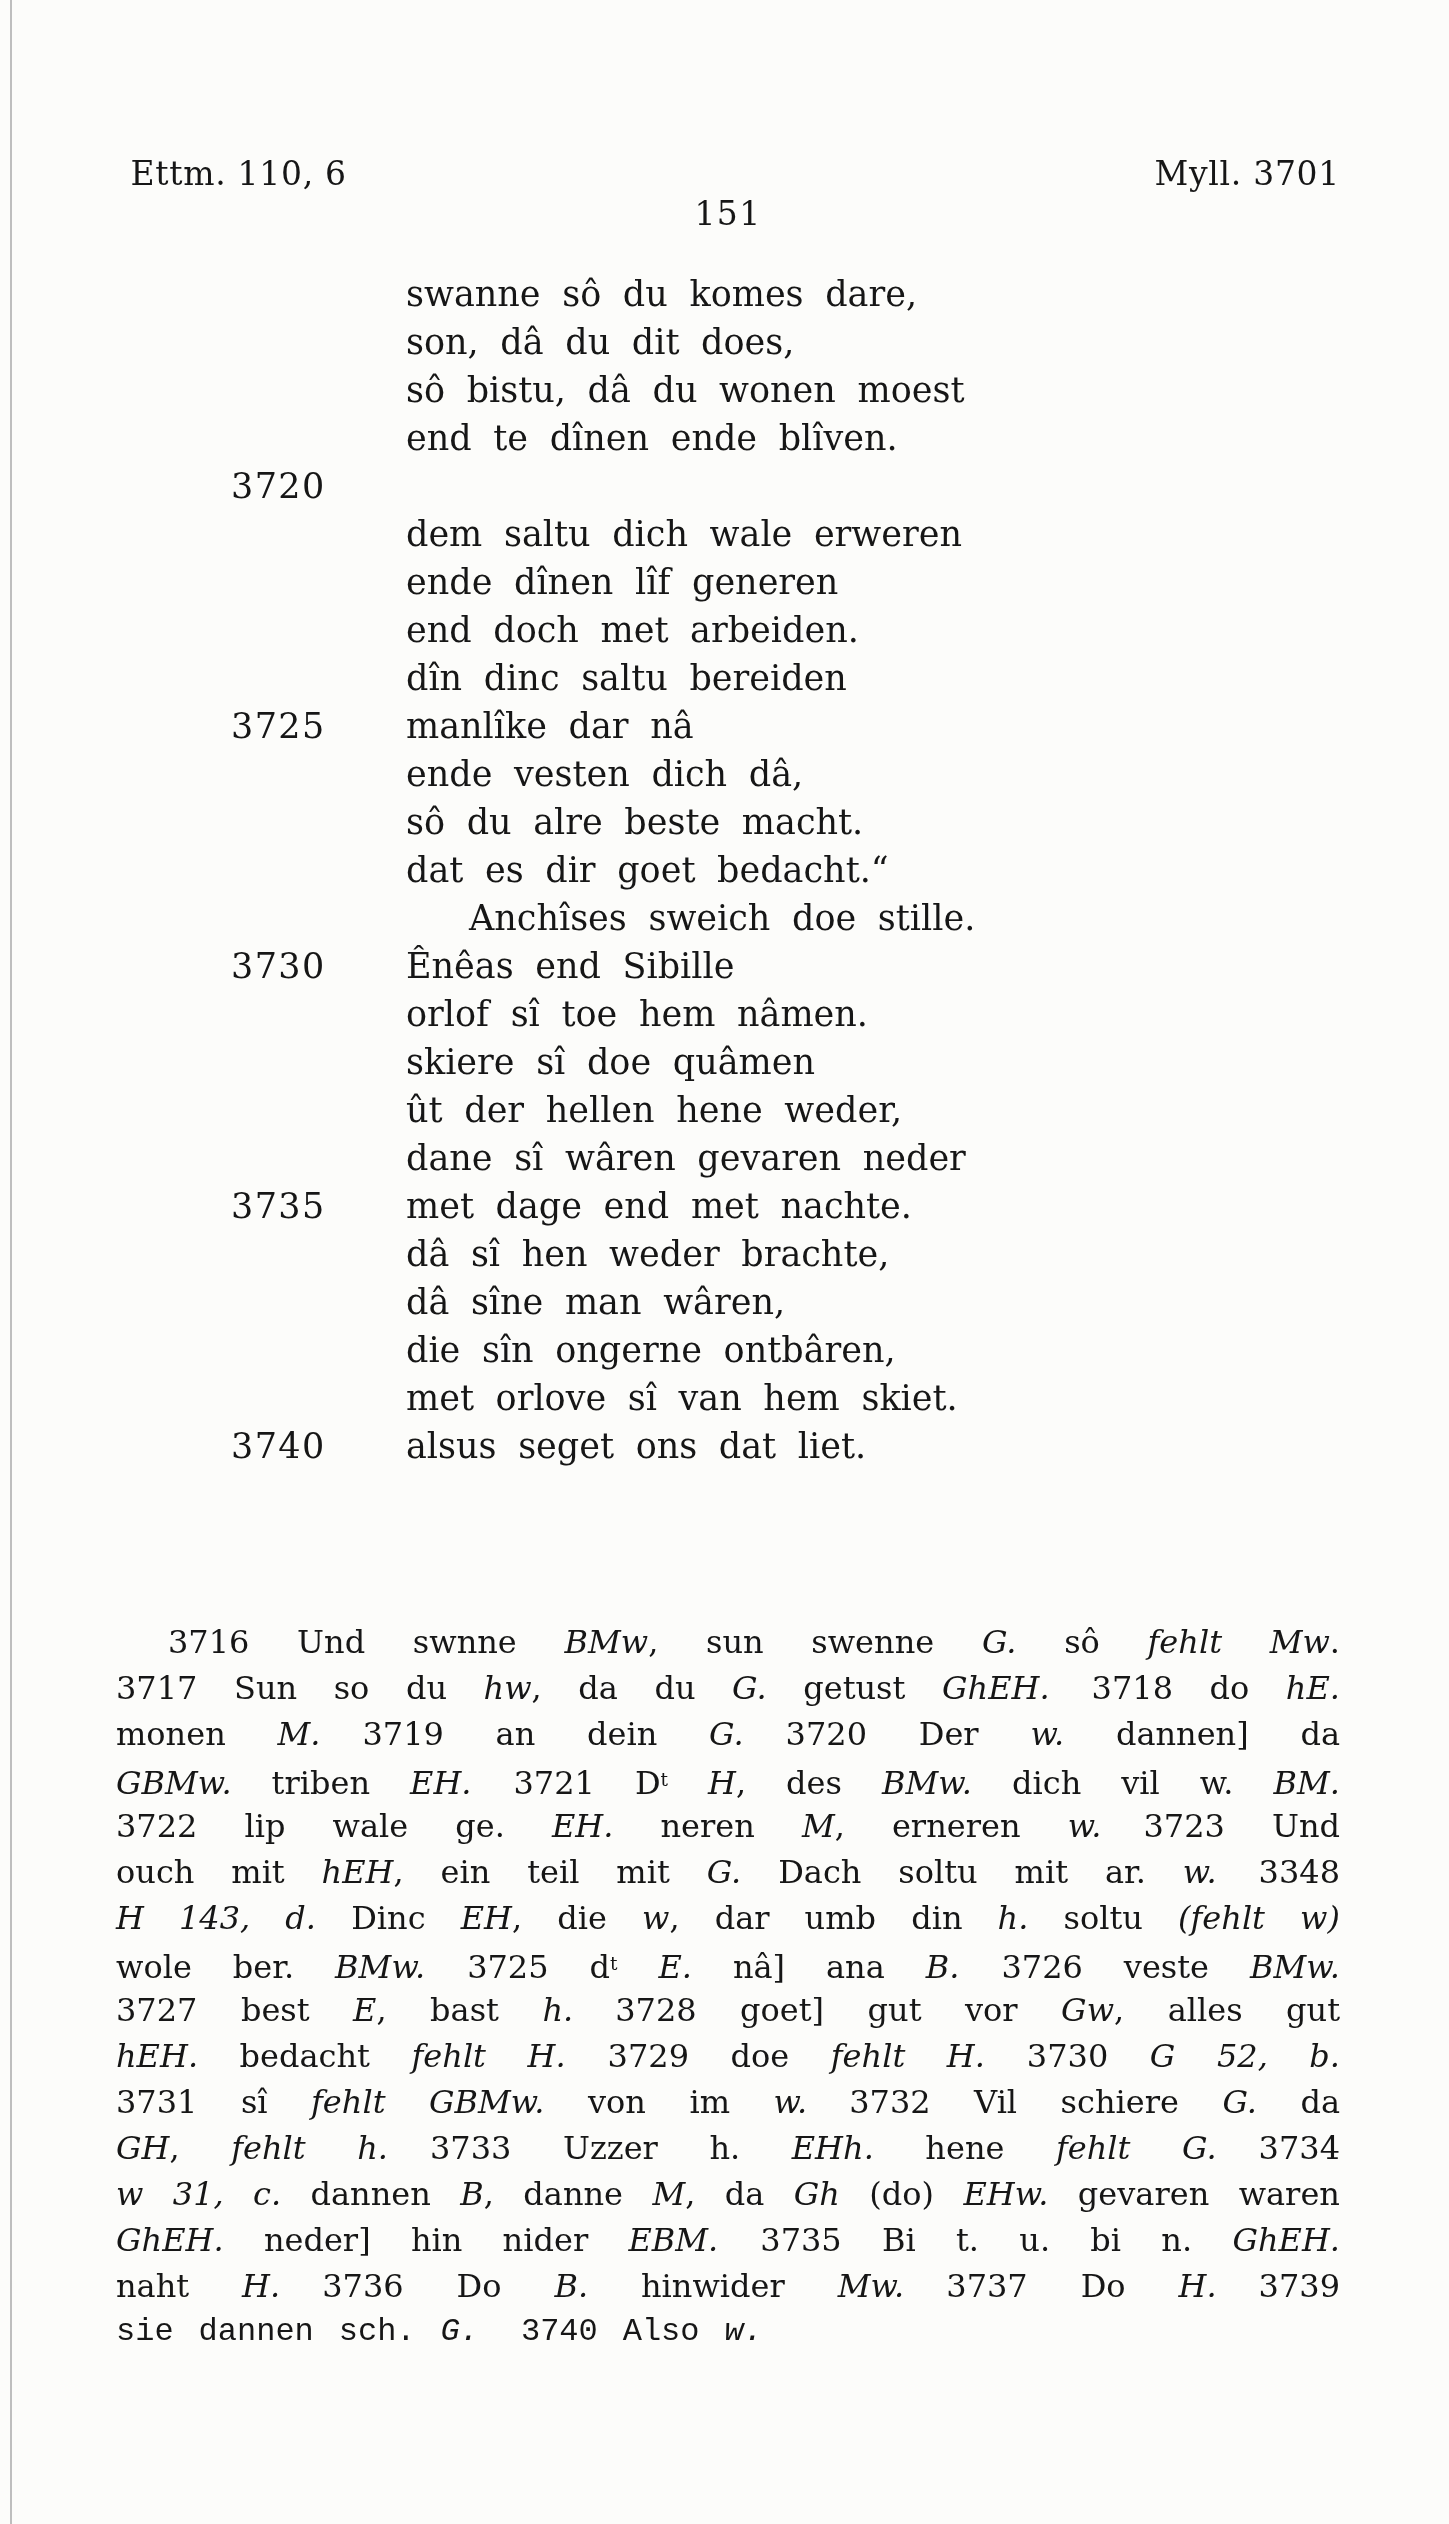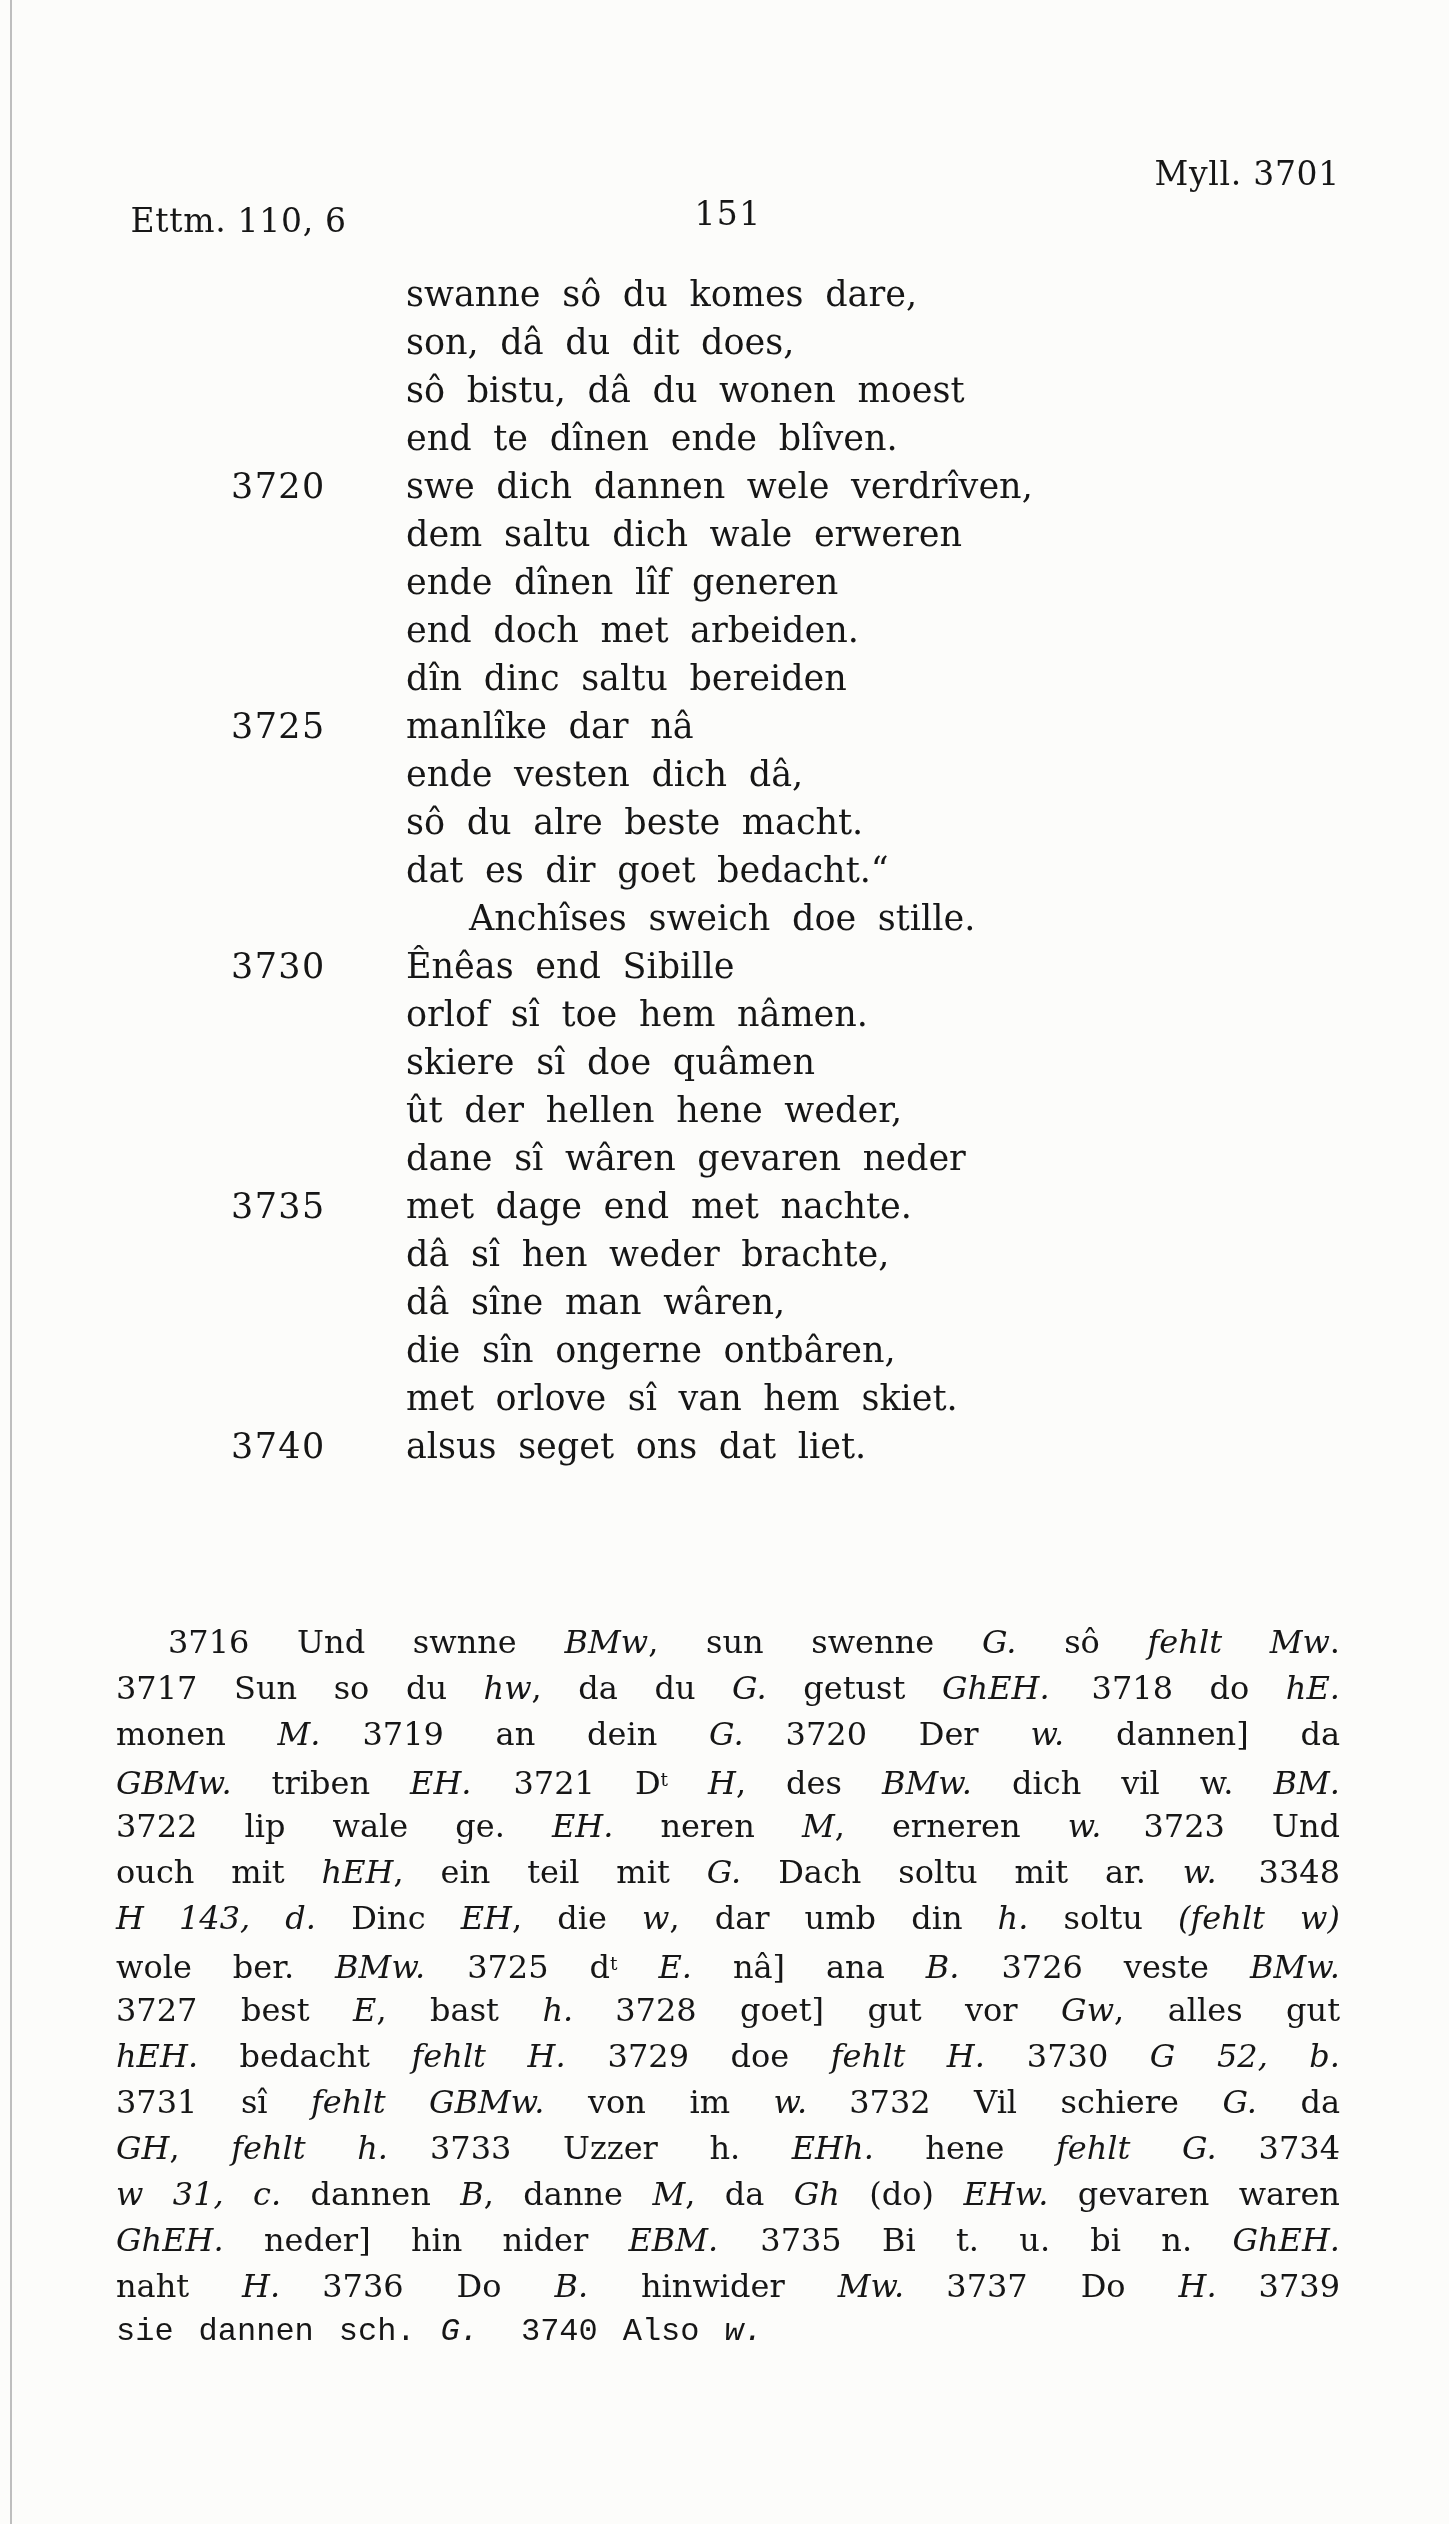--- a/index.html
+++ b/index.html
@@ -18,21 +18,21 @@
   }
   .edge-line{
     position:absolute;left:10px;top:0;width:2.2px;height:100%;
     background:var(--edge);opacity:.85;
   }
   
   .runhead{
     position:absolute;top:152px;left:116px;right:110px;height:43px;
     font-size:33px;line-height:43px;
   }
-  .rh-left{position:absolute;left:14.5px;top:0;letter-spacing:0.7px;margin-top:47px;}
+  .rh-left{position:absolute;left:14.5px;top:0;letter-spacing:0.7px;}
   .rh-center{position:absolute;left:0;right:0;top:16px;text-align:center;letter-spacing:1.4px;margin-top:24px;}
   .rh-right{position:absolute;right:0;top:0;letter-spacing:0.7px;margin-left:28px;}
   
   .verse{
     position:absolute;top:270px;left:0;width:1450px;
     font-size:35px;
   }
   .vline{position:relative;height:48px;line-height:48px;white-space:nowrap;}
   .vnum{
     position:absolute;left:231px;top:0;width:101px;
@@ -76,21 +76,20 @@
         <span class="vtext">son, dâ du dit does,</span>
       </div>
       <div class="vline">
         <span class="vtext">sô bistu, dâ du wonen moest</span>
       </div>
       <div class="vline">
         <span class="vtext">end te dînen ende blîven.</span>
       </div>
       <div class="vline">
         <span class="vnum">3720</span>
-        <span class="vtext">swe dich dannen wele verdrîven,</span>
       </div>
       <div class="vline">
         <span class="vtext">dem saltu dich wale erweren</span>
       </div>
       <div class="vline">
         <span class="vtext">ende dînen lîf generen</span>
       </div>
       <div class="vline">
         <span class="vtext">end doch met arbeiden.</span>
       </div>

